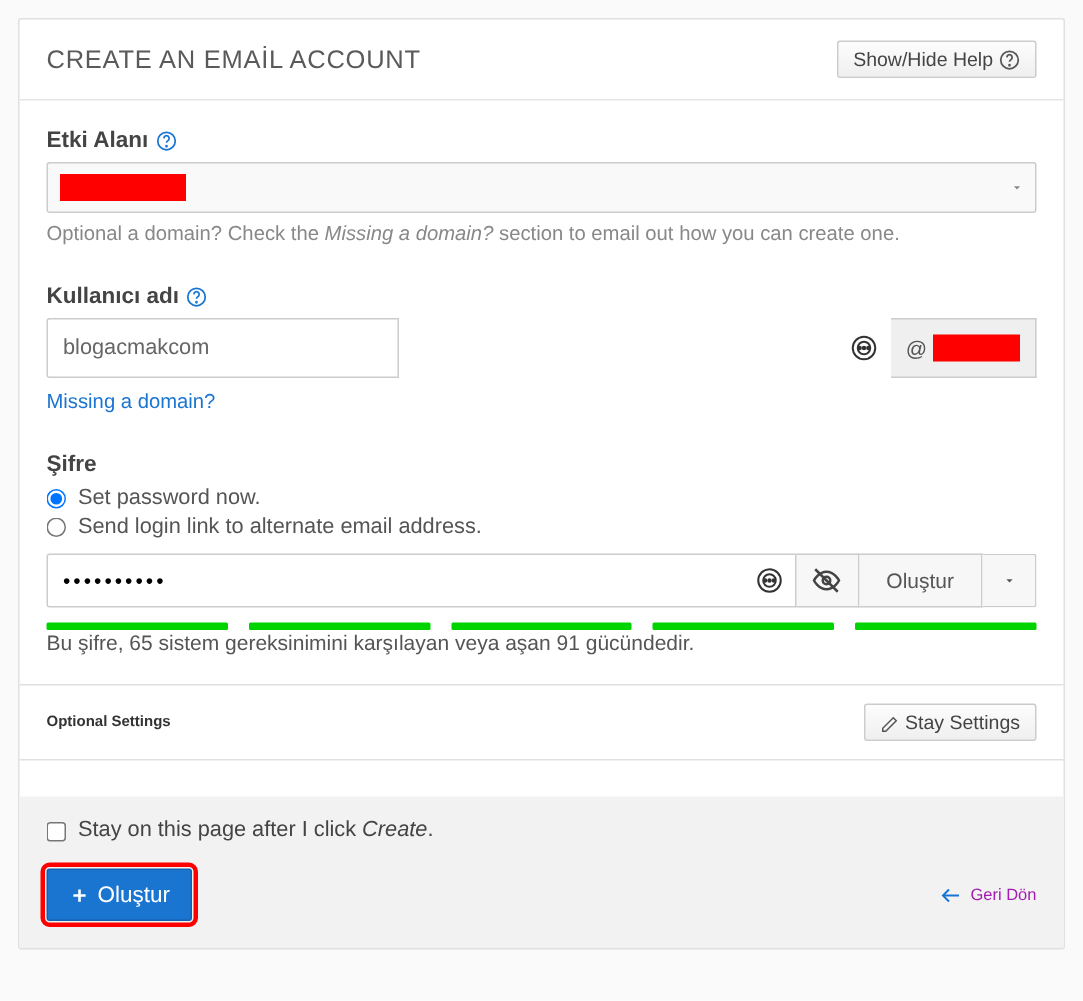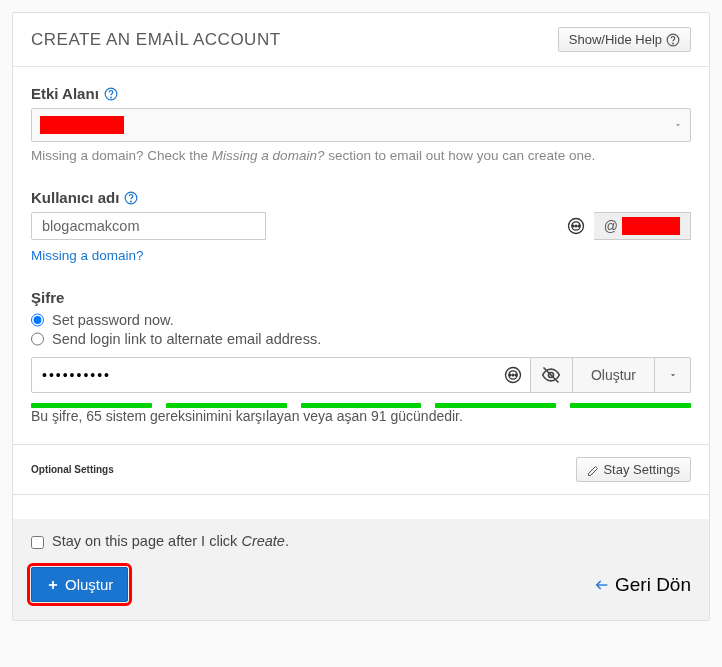--- a/index.html
+++ b/index.html
@@ -95,21 +95,21 @@
     .subtext .ital { font-style: italic; }
     .link { color: #1a75d1; font-size: 13.5px; margin-top: 8px; display: inline-block; cursor: pointer; }
     .input-row {
       display: flex;
       width: 100%;
     }
     .text-input {
       flex: 1;
       border: 1px solid #ccc;
       padding: 6px 36px 6px 10px;
-      height: 28px;
+      height: 40px;
       font-size: 14.5px;
       color: #666;
       border-radius: 2px 0 0 2px;
       position: relative;
     }
     .input-wrap { position: relative; flex: 1; }
     .input-icon {
       position: absolute;
       right: 8px;
       top: 50%;
@@ -122,20 +122,21 @@
       background: #efefef;
       padding: 0 10px;
       display: flex;
       align-items: center;
       font-size: 14px;
       color: #555;
       min-width: 95px;
     }
     .radio-row {
       display: flex;
+      align-items: center;
       gap: 8px;
       margin: 3px 0;
       color: #555;
       font-size: 14.5px;
     }
     .radio-row input { cursor: pointer; }
     .pwd-row { display: flex; width: 100%; margin-top: 10px; }
     .pwd-input-wrap { position: relative; flex: 1; }
     .pwd-input {
       width: 100%;
@@ -231,22 +232,22 @@
       cursor: pointer;
       display: inline-flex;
       align-items: center;
       gap: 5px;
     }
     .primary-highlight {
       outline: 3px solid #ff0000;
       outline-offset: 1px;
     }
     .back-link {
-      color: #000000;
-      font-size: 19px;
+      color: #a21caf;
+      font-size: 11px;
       cursor: pointer;
       display: inline-flex;
       align-items: center;
       gap: 5px;
       text-align: center;
     }
     svg { display: block; }
   </style>
 </head>
 <body>
@@ -282,21 +283,21 @@
       <div class="select-box">
         <span class="redacted" style="width:84px"></span>
       </div>
       <span class="select-caret">
         <svg width="10" height="10" viewBox="0 0 24 24" fill="#888">
             <path d="M7 10l5 5 5-5z"></path>
           </svg>
       </span>
     </div>
     <div class="subtext">
-      <span>Missing a domain? Check the </span><span class="ital">Missing a domain?</span><span> section to email out how you can create one.</span>
+      <span>Optional a domain? Check the </span><span class="ital">Missing a domain?</span><span> section to email out how you can create one.</span>
     </div>
   </div>
 
   <div class="form-section">
     <div class="field-label">
       <span>Kullanıcı adı</span>
       <span class="help-icon">
         <svg width="14" height="14" viewBox="0 0 24 24" fill="none" stroke="#1a75d1" stroke-width="2">
             <circle cx="12" cy="12" r="10"></circle>
             <path d="M9 9a3 3 0 1 1 4.5 2.6C12.5 12.5 12 13 12 14"></path>

